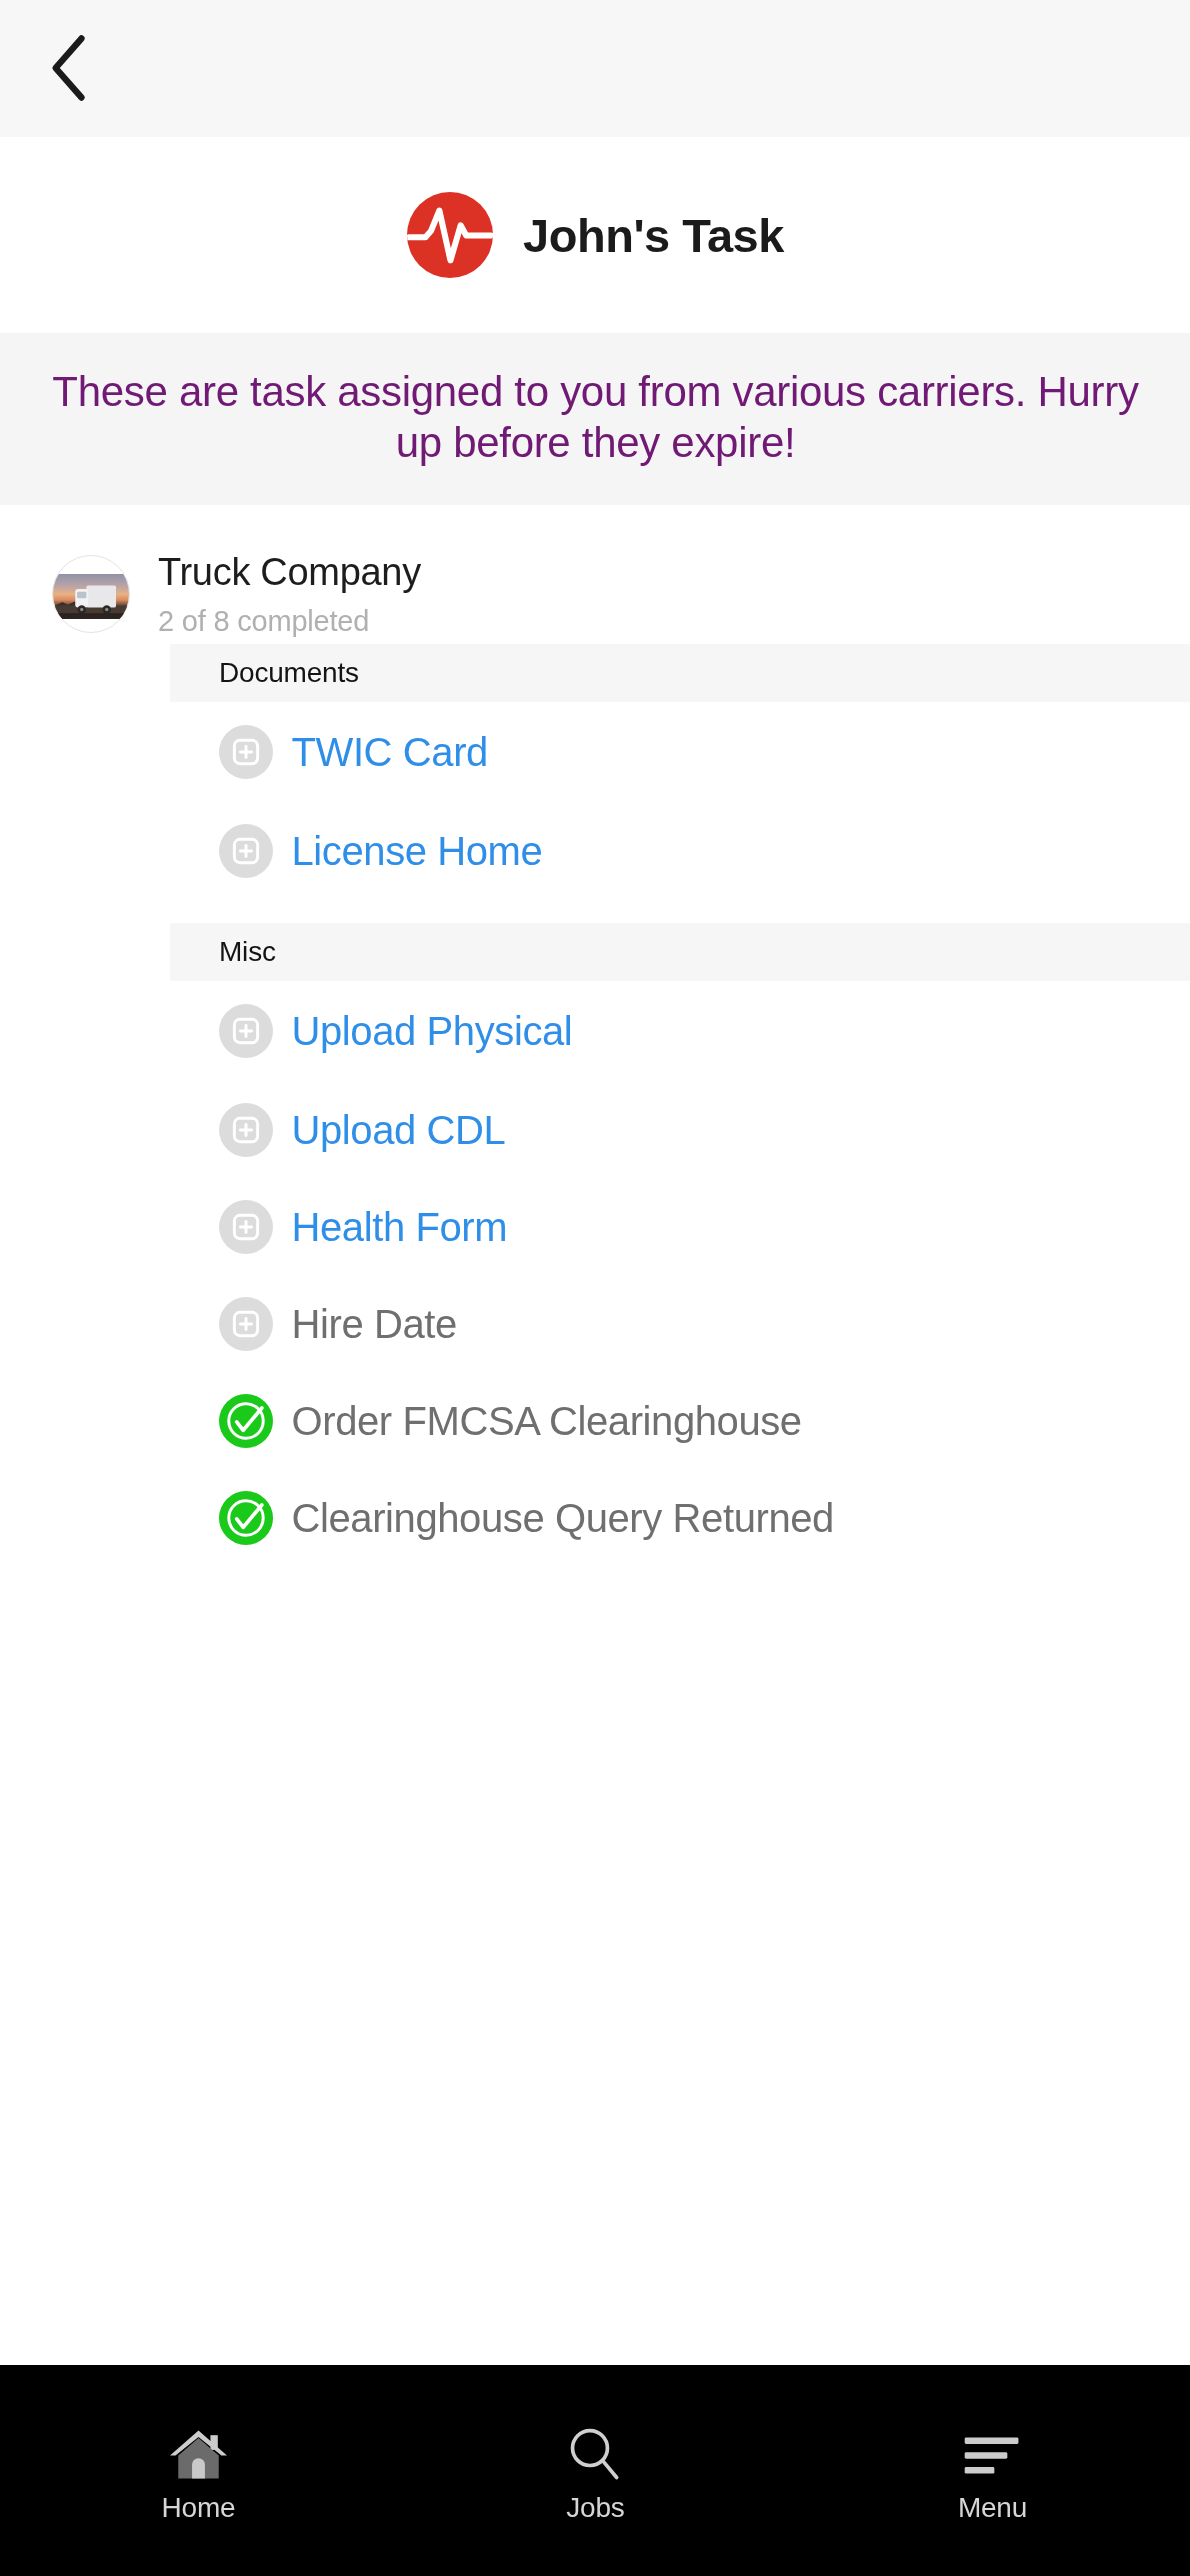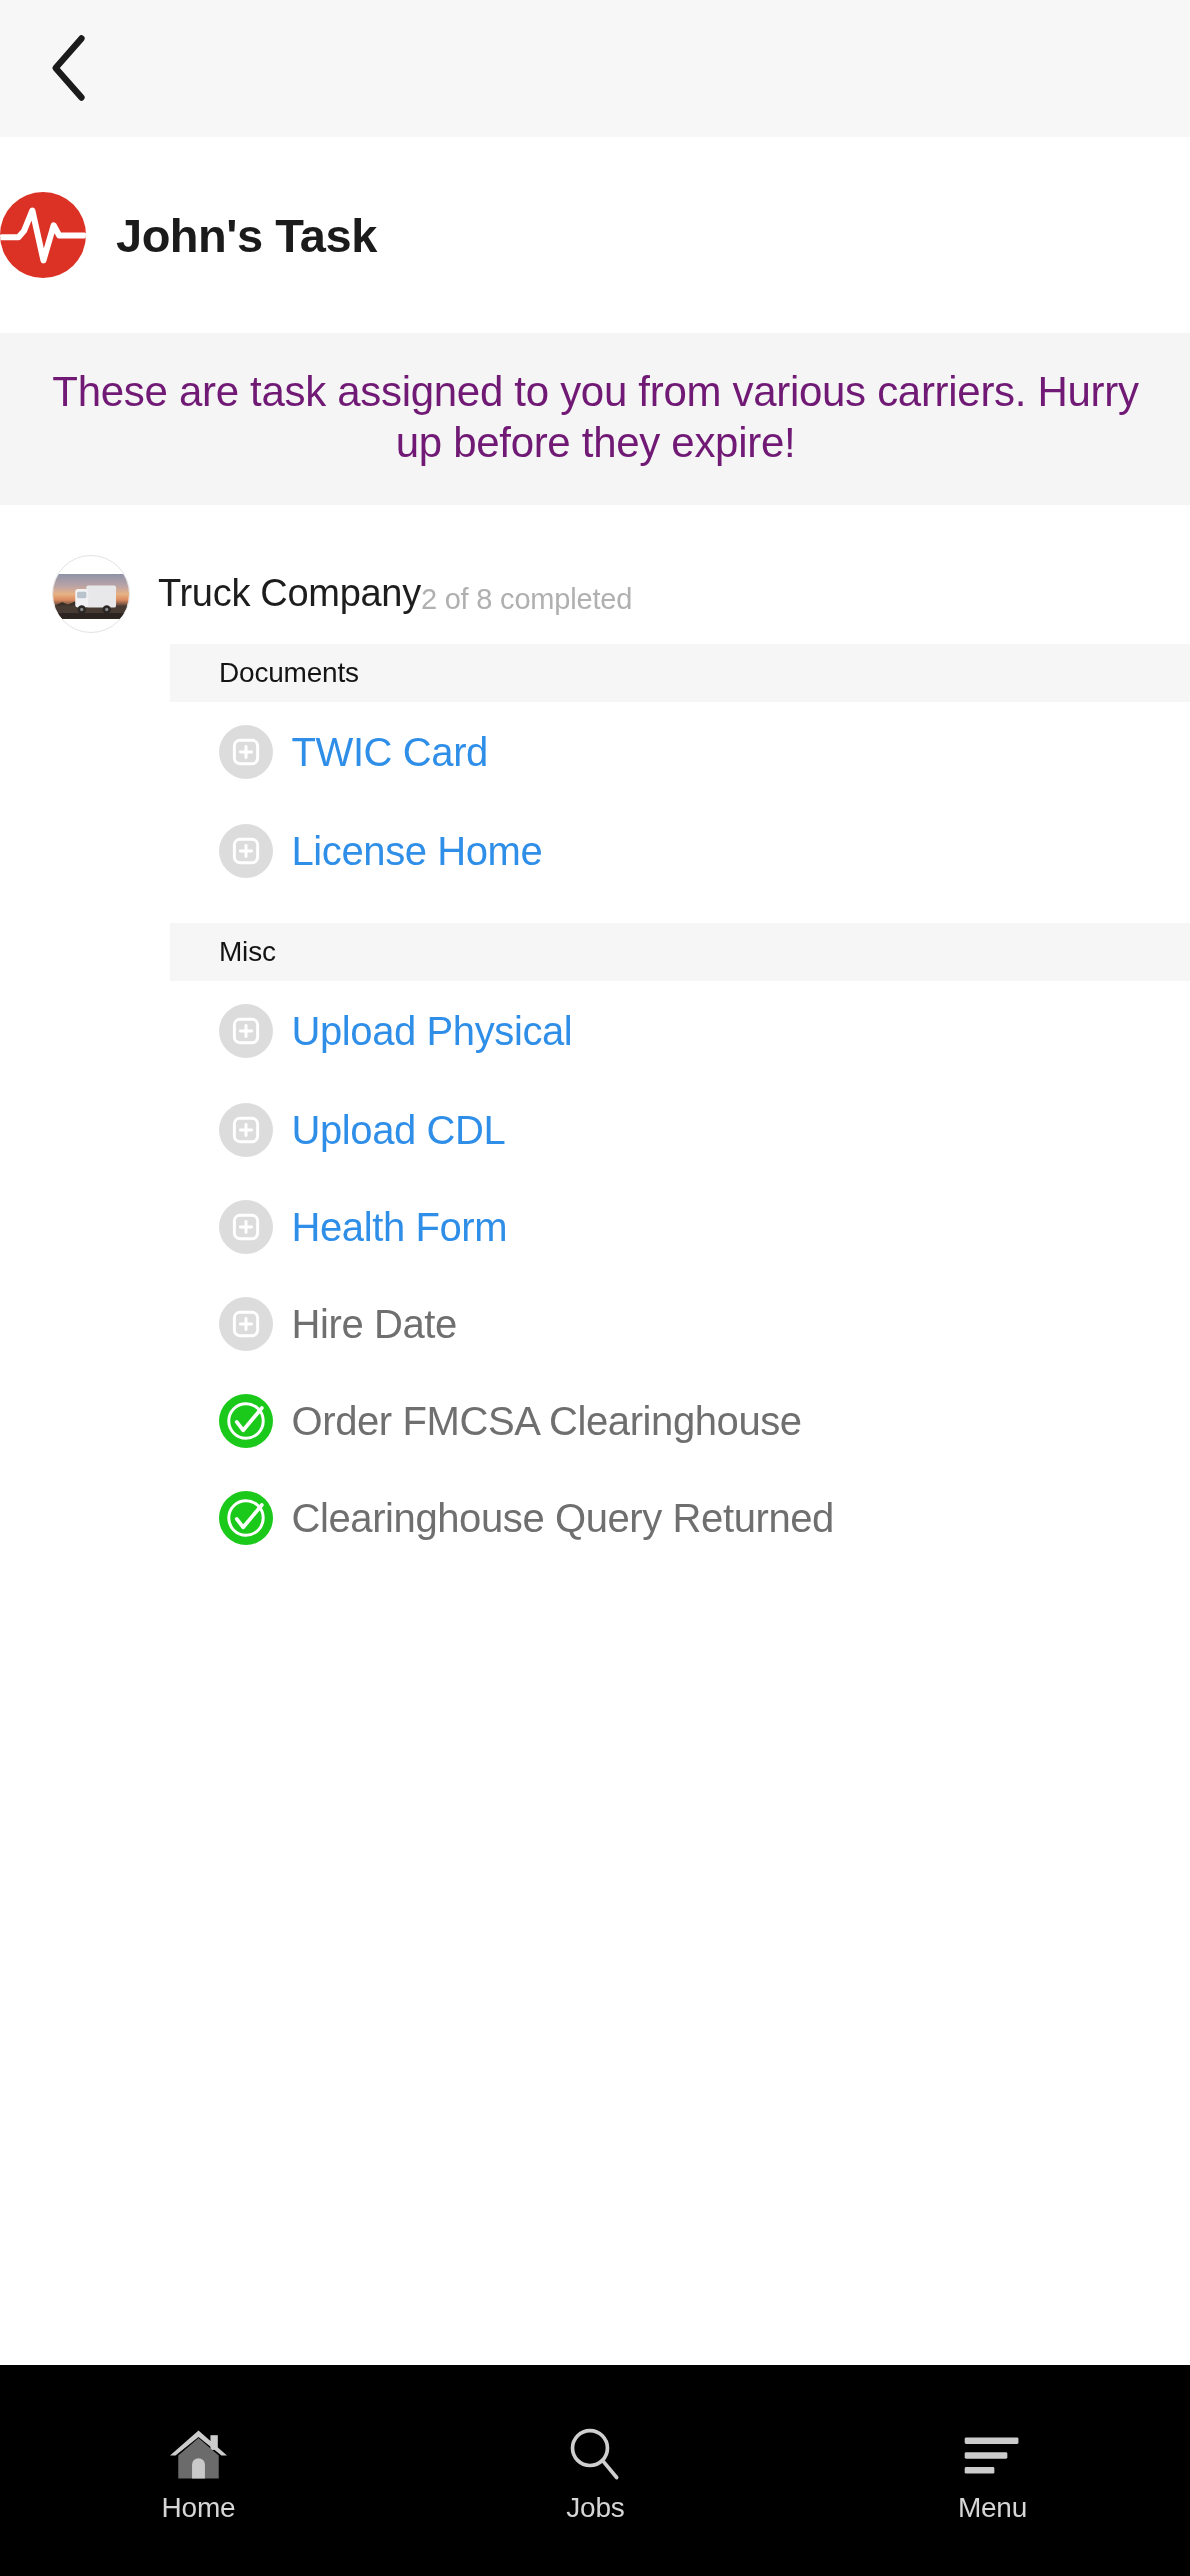--- a/index.html
+++ b/index.html
@@ -32,20 +32,21 @@
     justify-content: center;
   }
   .back-btn svg { display: block; }
 
   
   .title-block {
     height: 196px;
     background: #ffffff;
     display: flex;
     align-items: center;
+    justify-content: center;
     gap: 30px;
   }
   .logo {
     width: 86px;
     height: 86px;
     border-radius: 50%;
     background: #dc3226;
     position: relative;
     overflow: hidden;
     flex: none;
@@ -110,21 +111,21 @@
       linear-gradient(to bottom,
         #8f93a8 0%,
         #b9a3a6 26%,
         #e8b184 45%,
         #d98a5e 58%,
         #4a3a35 72%,
         #2b2422 100%);
   }
   .avatar .photo svg { position: absolute; left: 0; top: 0; }
 
-  .company-meta { display: flex; flex-direction: row; justify-content: flex-end; }
+  .company-meta { display: flex; flex-direction: column; justify-content: flex-end; }
   .company-name {
     font-size: 38px;
     color: #1d1d1d;
     line-height: 1.15;
     letter-spacing: -0.3px;
   }
   .company-progress {
     font-size: 29px;
     color: #b0b0b0;
     margin-top: 11px;

